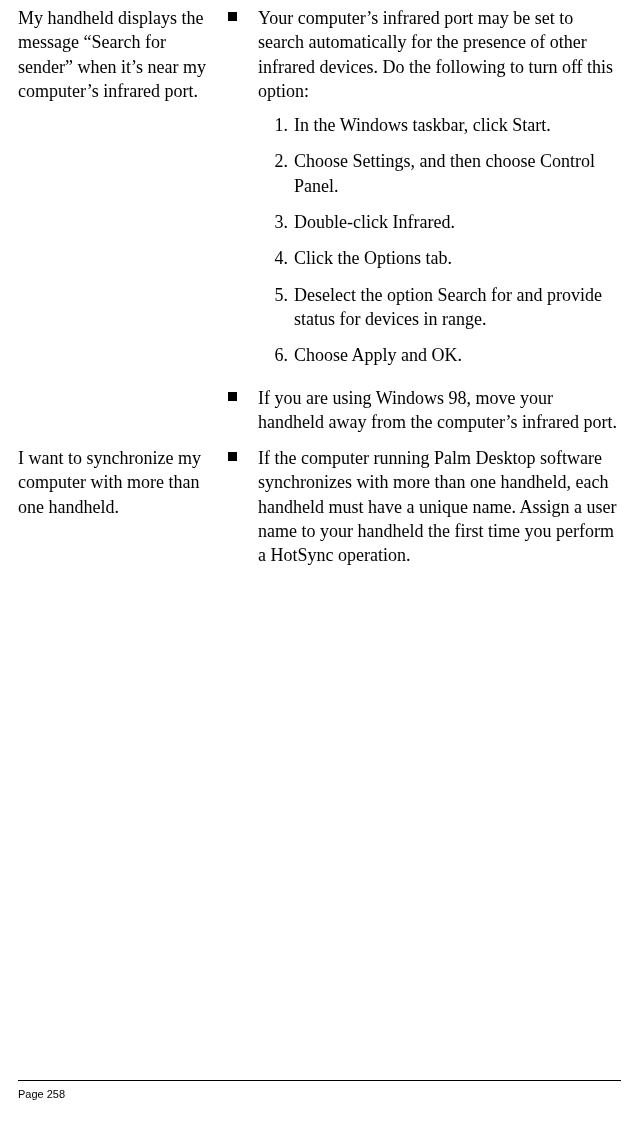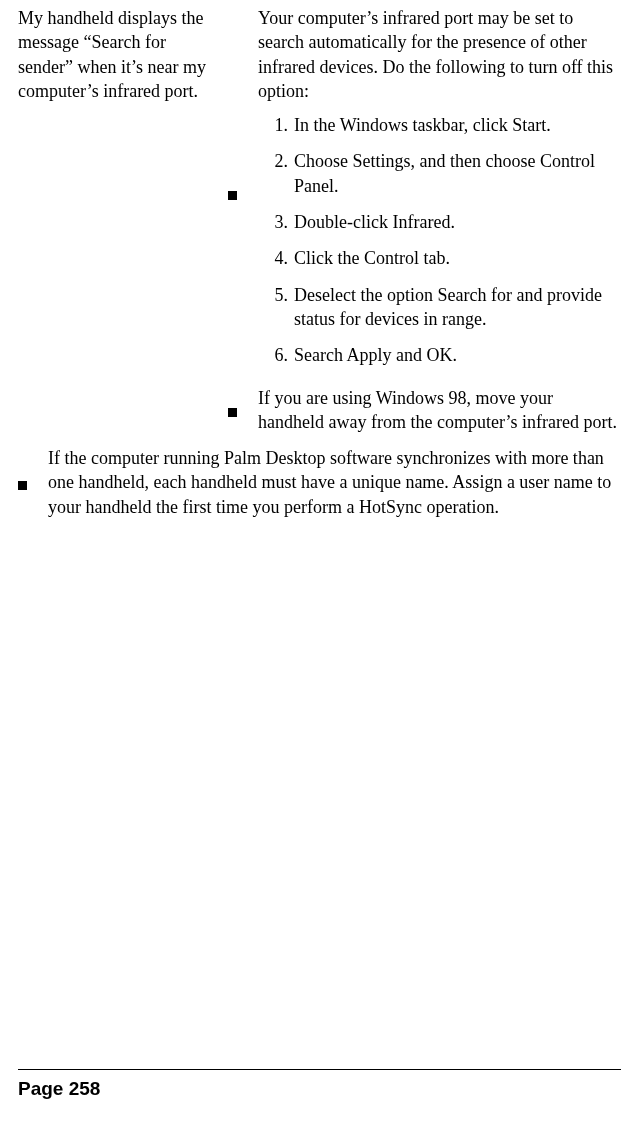--- a/index.html
+++ b/index.html
@@ -25,21 +25,21 @@
     .question-col {
       width: 210px;
       flex-shrink: 0;
       padding-right: 12px;
     }
     .answer-col {
       flex: 1;
     }
     .bullet-item {
       display: flex;
-      align-items: center;
+      align-items: flex-start;
       margin-bottom: 6px;
     }
     .bullet-marker {
       width: 30px;
       flex-shrink: 0;
       padding-top: 6px;
     }
     .bullet-square {
       width: 9px;
       height: 9px;
@@ -74,22 +74,22 @@
       right: 18px;
     }
     .footer-rule {
       border-top: 1.5px solid #000;
       margin-bottom: 6px;
     }
     .footer-line {
       display: flex;
       justify-content: space-between;
       font-family: Arial, Helvetica, sans-serif;
-      font-size: 19px;
-      font-weight: bold;
+      font-size: 11px;
+      font-weight: normal;
       gap: 38px;
     }
   </style>
 </head>
 <body>
 
 <div class="content">
 
   <div class="qa-row">
     <div class="question-col">My handheld displays the message “Search for sender” when it’s near my computer’s infrared port.</div>
@@ -108,43 +108,44 @@
             <div class="numbered-item">
                 <div class="num-marker">2.</div>
                 <div class="num-text">Choose Settings, and then choose Control Panel.</div>
               </div>
             <div class="numbered-item">
                 <div class="num-marker">3.</div>
                 <div class="num-text">Double-click Infrared.</div>
               </div>
             <div class="numbered-item">
                 <div class="num-marker">4.</div>
-                <div class="num-text">Click the Control tab.</div>
+                <div class="num-text">Click the Options tab.</div>
               </div>
             <div class="numbered-item">
                 <div class="num-marker">5.</div>
                 <div class="num-text">Deselect the option Search for and provide status for devices in range.</div>
               </div>
             <div class="numbered-item">
                 <div class="num-marker">6.</div>
-                <div class="num-text">Search Apply and OK.</div>
+                <div class="num-text">Choose Apply and OK.</div>
               </div>
           </div>
         </div>
       </div>
       <div class="bullet-item">
         <div class="bullet-marker">
             <span class="bullet-square"></span>
           </div>
         <div class="bullet-text">If you are using Windows 98, move your handheld away from the computer’s infrared port.</div>
       </div>
     </div>
   </div>
 
   <div class="qa-row">
+    <div class="question-col">I want to synchronize my computer with more than one handheld.</div>
     <div class="answer-col">
       <div class="bullet-item">
         <div class="bullet-marker">
             <span class="bullet-square"></span>
           </div>
         <div class="bullet-text">If the computer running Palm Desktop software synchronizes with more than one handheld, each handheld must have a unique name. Assign a user name to your handheld the first time you perform a HotSync operation.</div>
       </div>
     </div>
   </div>
 

